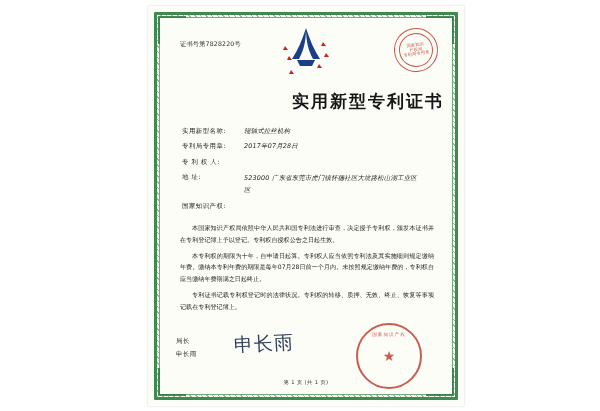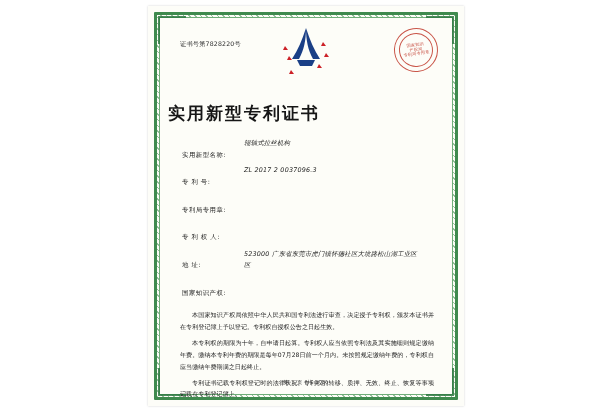--- a/index.html
+++ b/index.html
@@ -139,22 +139,22 @@
     justify-content: center;
     flex-direction: column;
     font-size: 4.2px;
     line-height: 1.15;
     text-align: center;
     letter-spacing: 0.2px;
   }
 
   
   .doc-title {
-    margin-top: 12px;
-    text-align: left;
+    margin-top: 0;
+    text-align: right;
     font-family: "DejaVu Serif", "Liberation Serif", serif;
     font-weight: bold;
     font-size: 17px;
     letter-spacing: 2px;
     color: #161616;
   }
 
   
   .fields {
     margin: 14px 0 0 14px;
@@ -165,21 +165,20 @@
     align-items: flex-start;
     font-size: 6.4px;
     line-height: 1.55;
     margin-bottom: 5.5px;
     white-space: nowrap;
   }
   .field .label {
     width: 62px;
     flex: 0 0 62px;
     letter-spacing: 0.5px;
-    margin-top: 12px;
   }
   .field .value {
     flex: 1 1 auto;
     white-space: normal;
     letter-spacing: 0.2px;
     font-style: italic;
   }
   .field.two-line .value { line-height: 1.8; }
   .field .value .cont {
     display: block;
@@ -309,27 +308,24 @@
       <div class="doc-title">实用新型专利证书</div>
 
       <div class="fields">
 
         <div class="field">
           <span class="label">实用新型名称:</span>
           <span class="value">辊轴式拉丝机构</span>
         </div>
 
 
-        <div class="field">
-          <span class="label">专 利 号:</span>
-          <span class="value">ZL 2017 2 0037096.3</span>
-        </div>
 
         <div class="field">
           <span class="label">专利局专用章:</span>
+          <span class="value">2017年07月28日</span>
         </div>
 
         <div class="field">
           <span class="label">专 利 权 人:</span>
         </div>
 
         <div class="field two-line">
           <span class="label">地        址:</span>
           <span class="value">
             <span>523000 广东省东莞市虎门镇怀德社区大坑路松山湖工业区</span>

